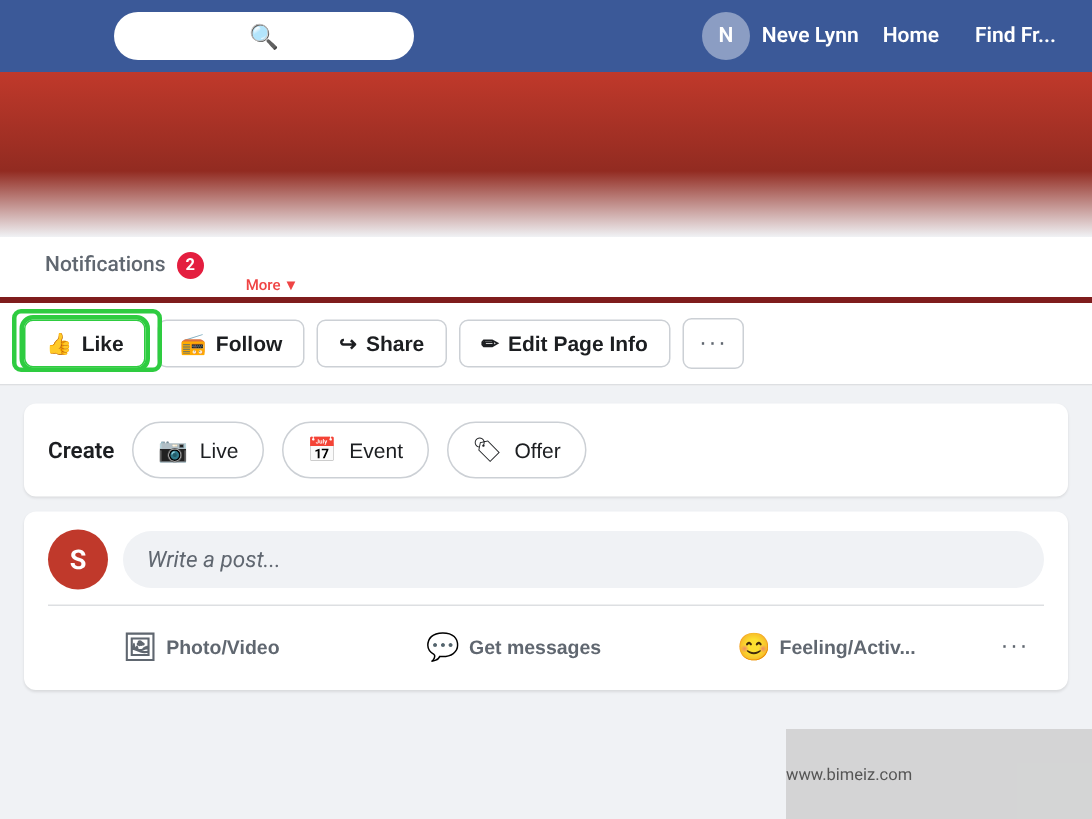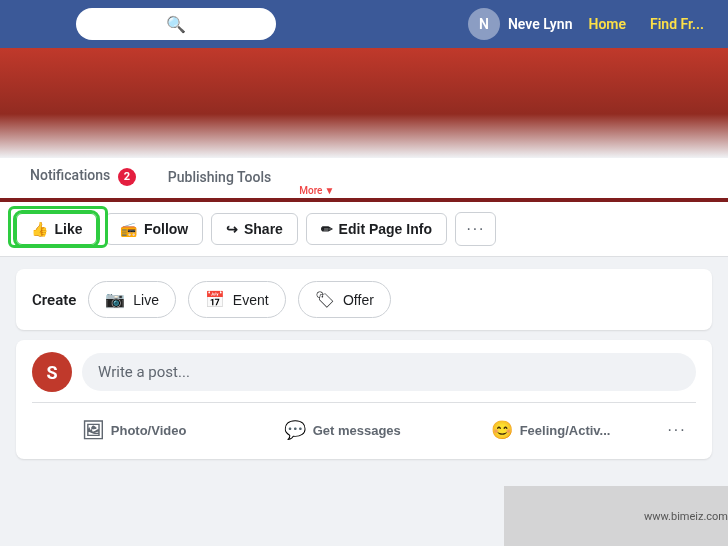--- a/index.html
+++ b/index.html
@@ -50,21 +50,21 @@
       height: 32px;
       border-radius: 50%;
       background: #8b9dc3;
       display: flex;
       align-items: center;
       justify-content: center;
       color: #fff;
       font-size: 14px;
     }
     .nav-link {
-      color: #fde047;
+      color: #ffffff;
       font-size: 14px;
       font-weight: 600;
       padding: 0 8px;
       cursor: pointer;
     }
 
     
     .cover-area {
       background: linear-gradient(to bottom, #c0392b 0%, #922b21 60%, #f0f2f5 100%);
       height: 110px;
@@ -239,20 +239,21 @@
       flex-shrink: 0;
     }
     .post-input-placeholder {
       flex: 1;
       background: #f0f2f5;
       border-radius: 20px;
       padding: 10px 16px;
       font-size: 15px;
       color: #606770;
       cursor: pointer;
+      font-style: italic;
     }
     .post-actions-row {
       display: flex;
       align-items: center;
       gap: 4px;
       border-top: 1px solid #dddfe2;
       padding-top: 10px;
     }
     .post-action-btn {
       display: flex;
@@ -284,26 +285,26 @@
       color: #606770;
       cursor: pointer;
       letter-spacing: 1px;
     }
 
     
     .watermark {
       position: absolute;
       bottom: 0;
       right: 0;
-      width: 224px;
+      width: 204px;
       height: 60px;
       background: rgba(200, 200, 200, 0.7);
       display: flex;
       align-items: center;
-      justify-content: flex-end;
+      justify-content: flex-start;
       font-size: 11px;
       color: #555;
       z-index: 100;
     }
   </style>
 </head>
 <body>
 
 <div class="top-nav">
   <div class="search-box">
@@ -318,23 +319,20 @@
   <span class="nav-link">Home</span>
   <span class="nav-link">Find Fr...</span>
 </div>
 
 <div class="cover-area"></div>
 
 <div class="page-tabs">
   <div class="tab-item">
     <span>Notifications</span>
     <span class="tab-badge">2</span>
-  </div>
-  <div class="tab-item">
-    <span>Publishing Tools</span>
   </div>
   <div class="tab-more">
     <span>More</span>
     <span>▼</span>
   </div>
 </div>
 
 <div class="action-row">
 
   <div class="like-highlight-box"></div>

